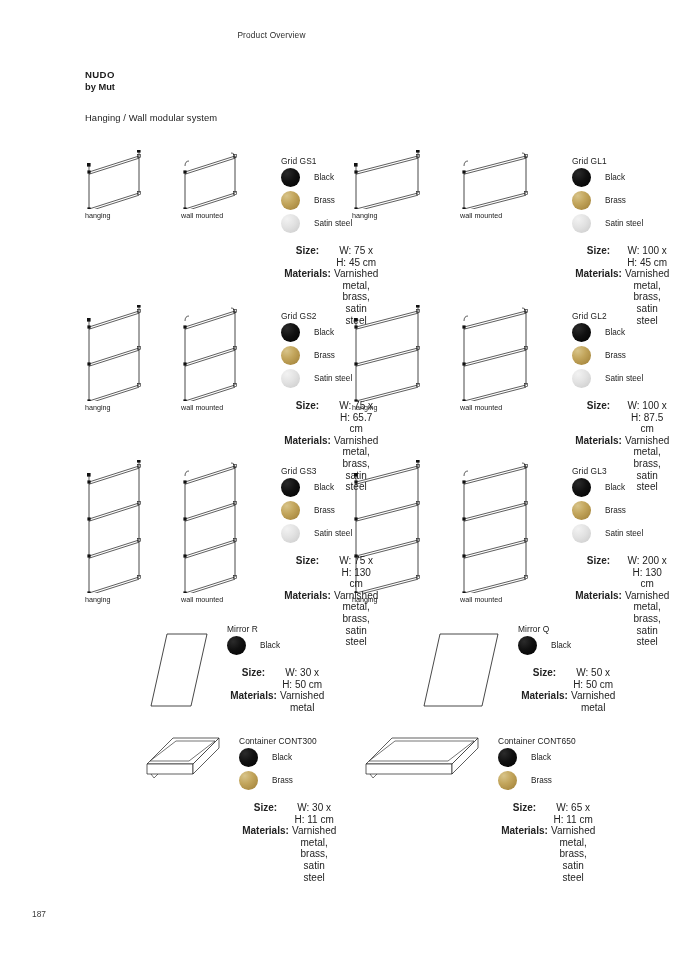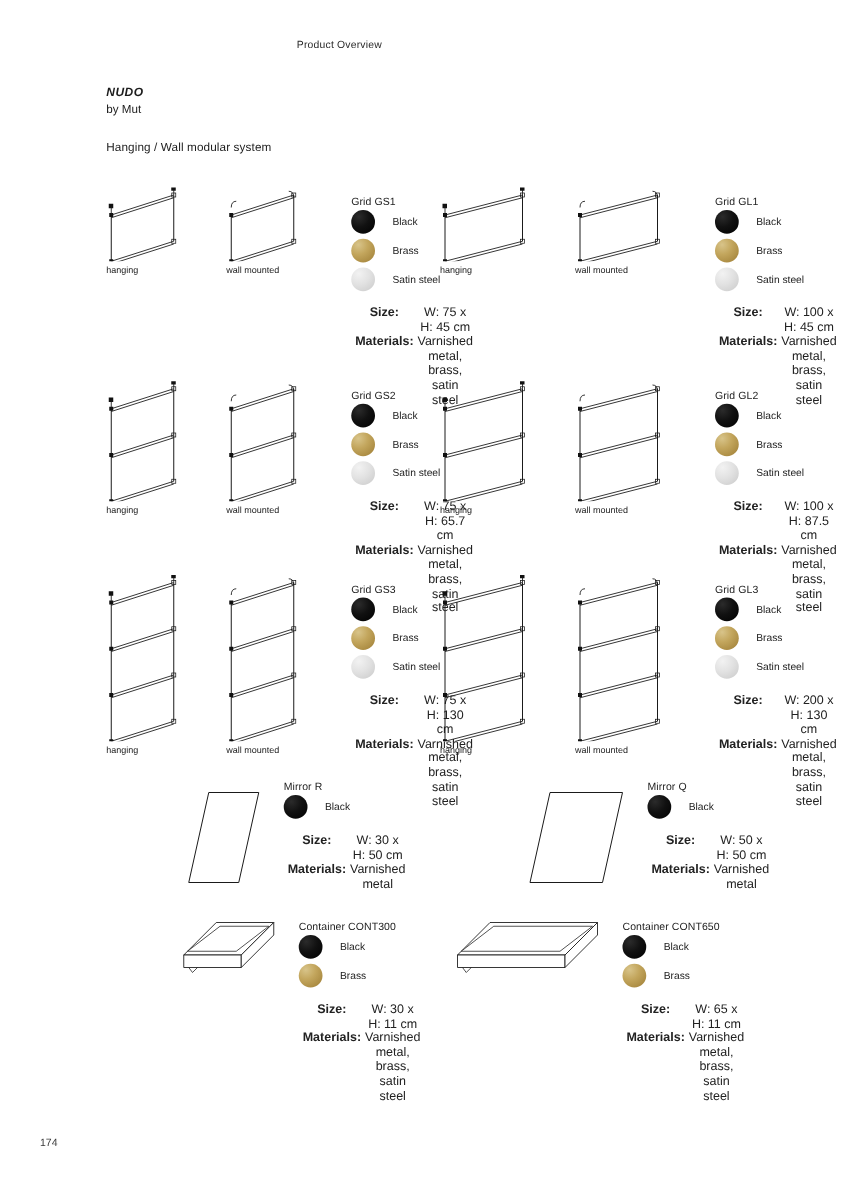--- a/index.html
+++ b/index.html
@@ -13,22 +13,22 @@
     overflow:hidden;
   }
   .page{position:relative;width:677px;height:958px;}
 
   .running-head{
     position:absolute;top:30px;left:0;width:543px;
     text-align:center;font-size:8.3px;color:#2a2a2a;letter-spacing:.02em;
   }
 
   .brand{position:absolute;left:85px;top:69px;}
-  .brand .name{font-size:9.6px;font-weight:bold;letter-spacing:.04em;line-height:12px;font-style:italic;}
-  .brand .by{font-size:9.3px;font-weight:normal;line-height:12px;}
+  .brand .name{font-size:9.6px;font-weight:bold;letter-spacing:.04em;line-height:12px;}
+  .brand .by{font-size:9.3px;font-weight:bold;line-height:12px;}
 
   .subtitle{position:absolute;left:85px;top:112px;font-size:9.4px;letter-spacing:.01em;}
 
   .folio{position:absolute;left:32px;top:909px;font-size:8.4px;color:#3a3a3a;}
 
   
   .block{position:absolute;}
   .figs{position:absolute;top:0;left:0;display:flex;align-items:flex-end;}
   .fig{position:relative;}
   .fig .cap{
@@ -648,14 +648,14 @@
             <div class="row">
               <span class="k">Materials:</span>
               <span class="v">Varnished metal, brass,
 satin steel</span>
             </div>
           </div>
         </div>
       </div>
     </div>
 
-  <div class="folio">174</div>
+  <div class="folio">187</div>
 </div>
 
 </body></html>

